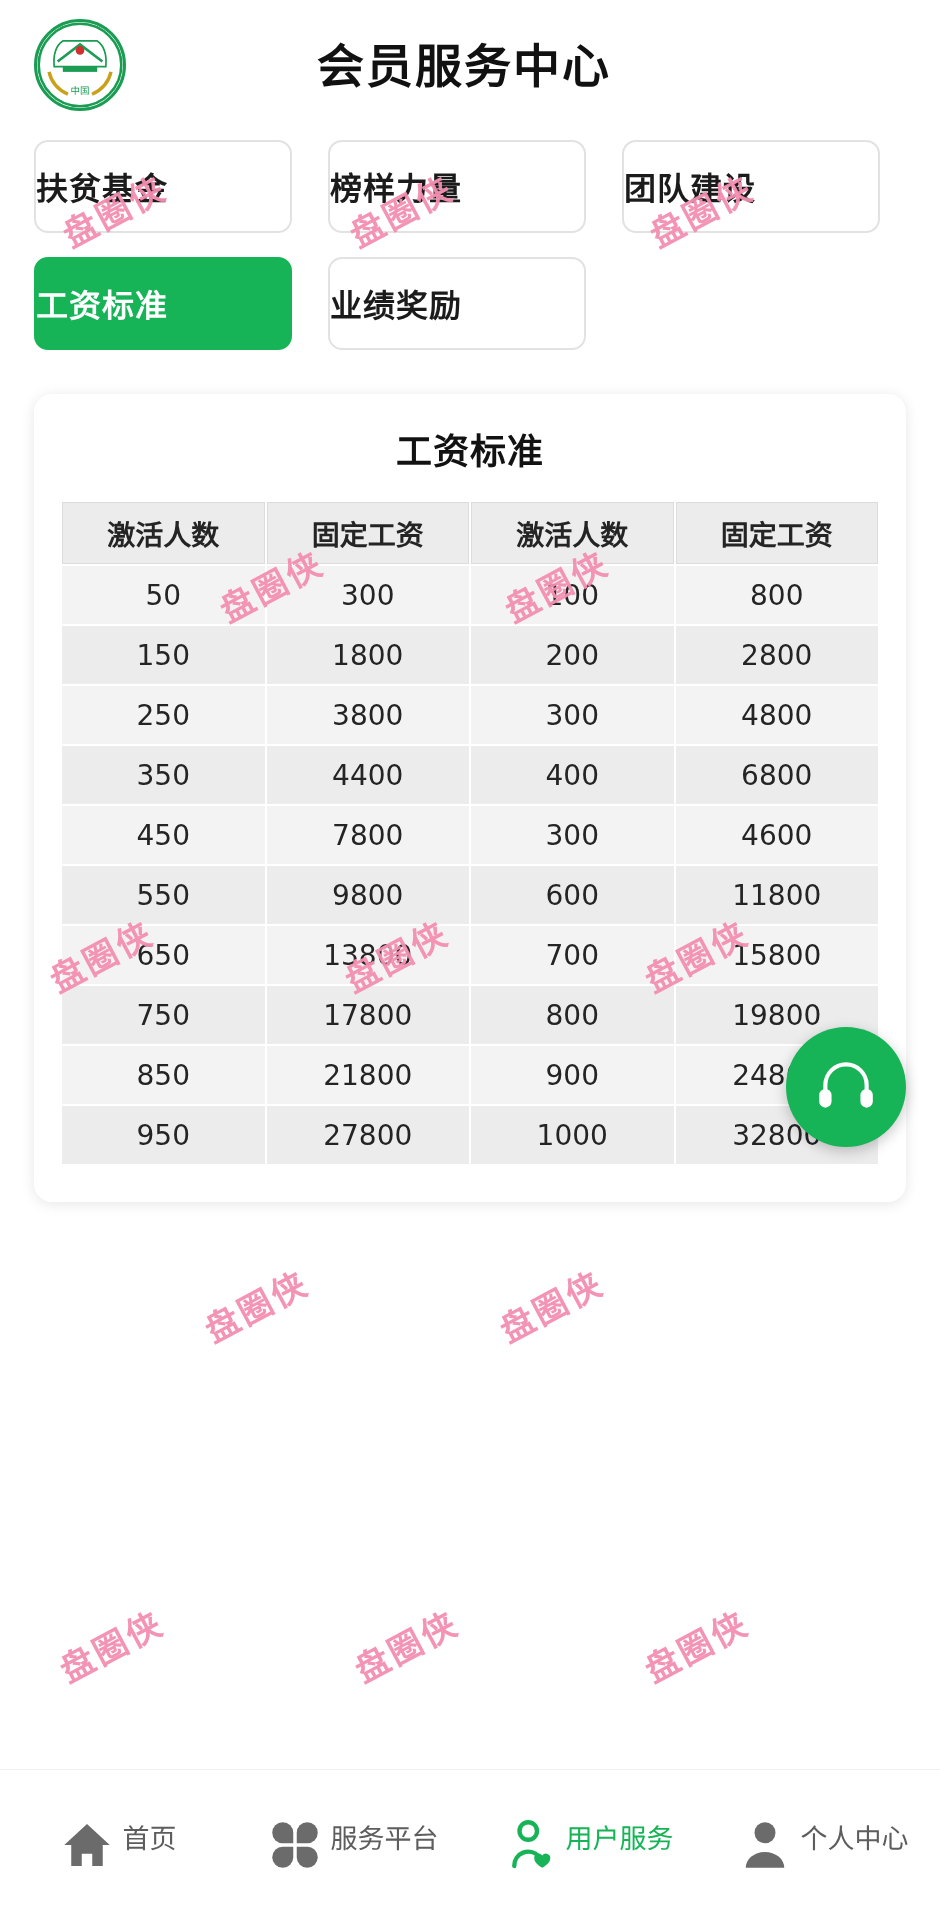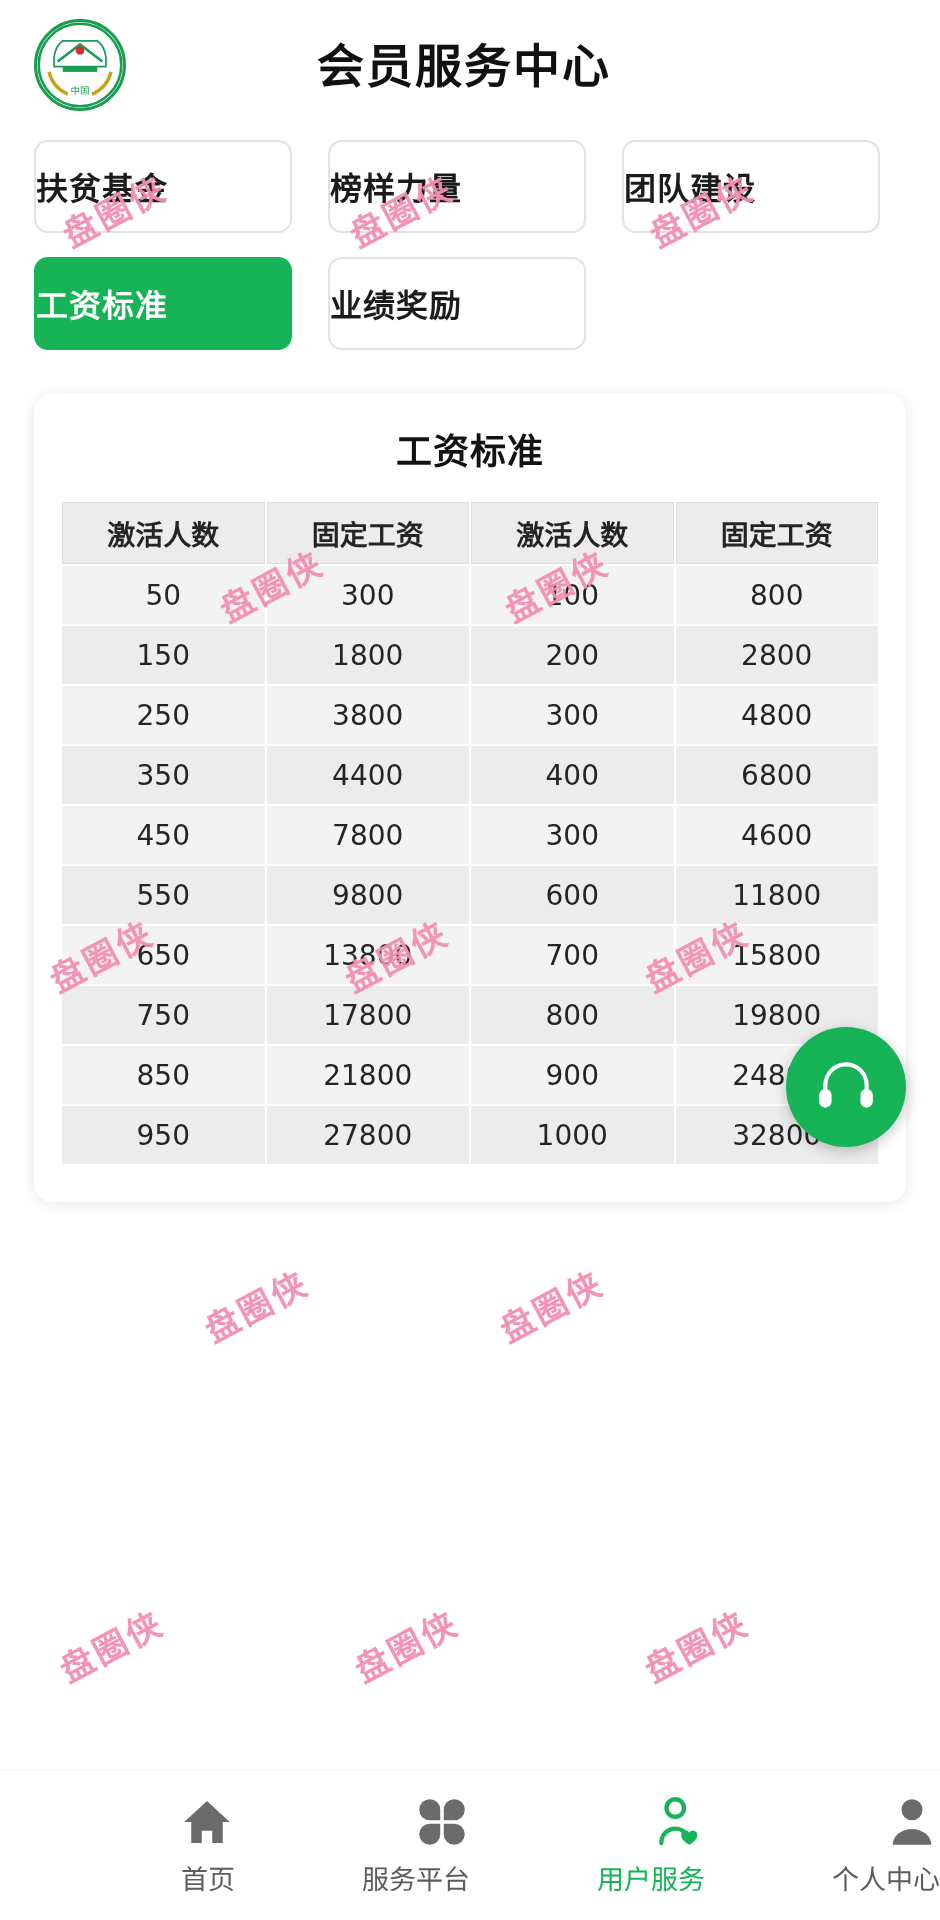--- a/index.html
+++ b/index.html
@@ -158,22 +158,22 @@
     width: 940px;
     height: 150px;
     background: #ffffff;
     border-top: 1px solid #efefef;
     display: flex;
     align-items: center;
   }
   .tab {
     flex: 1 1 0;
     display: flex;
-    flex-direction: column;
-    align-items: flex-end;
+    flex-direction: row;
+    align-items: flex-start;
     justify-content: center;
     gap: 8px;
   }
   .tab .ticon { height: 56px; display: flex; align-items: flex-end; }
   .tab .tlabel {
     font-size: 27px;
     color: #5d5d5d;
   }
   .tab.active .tlabel { color: #17b457; }
 

